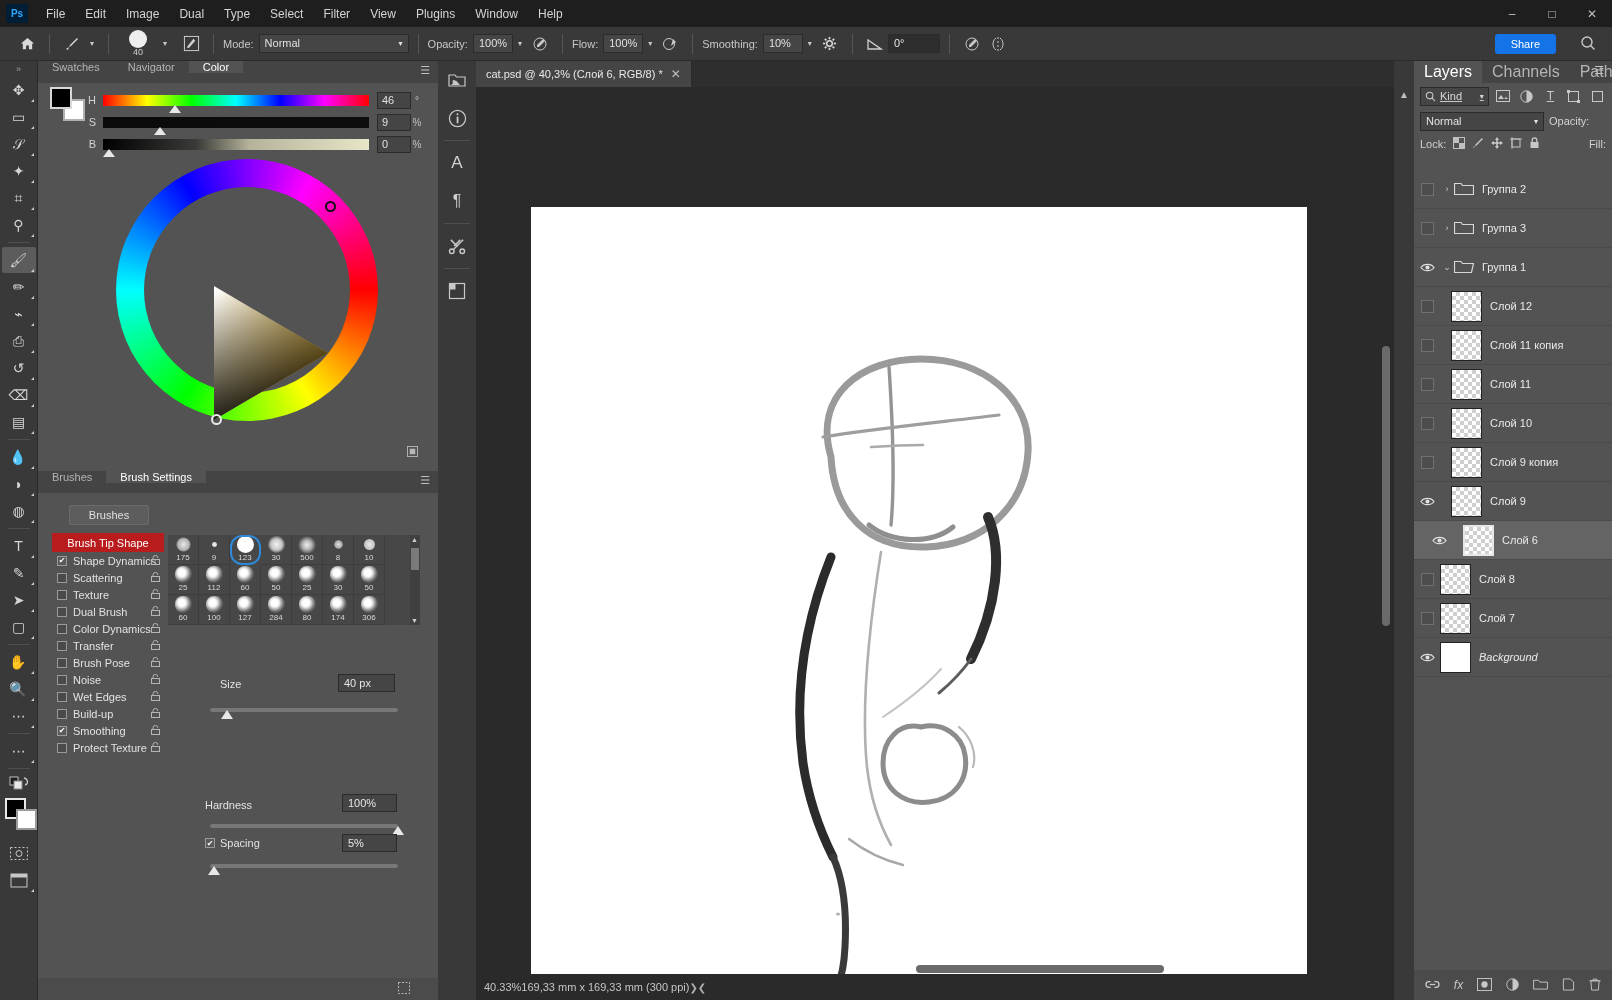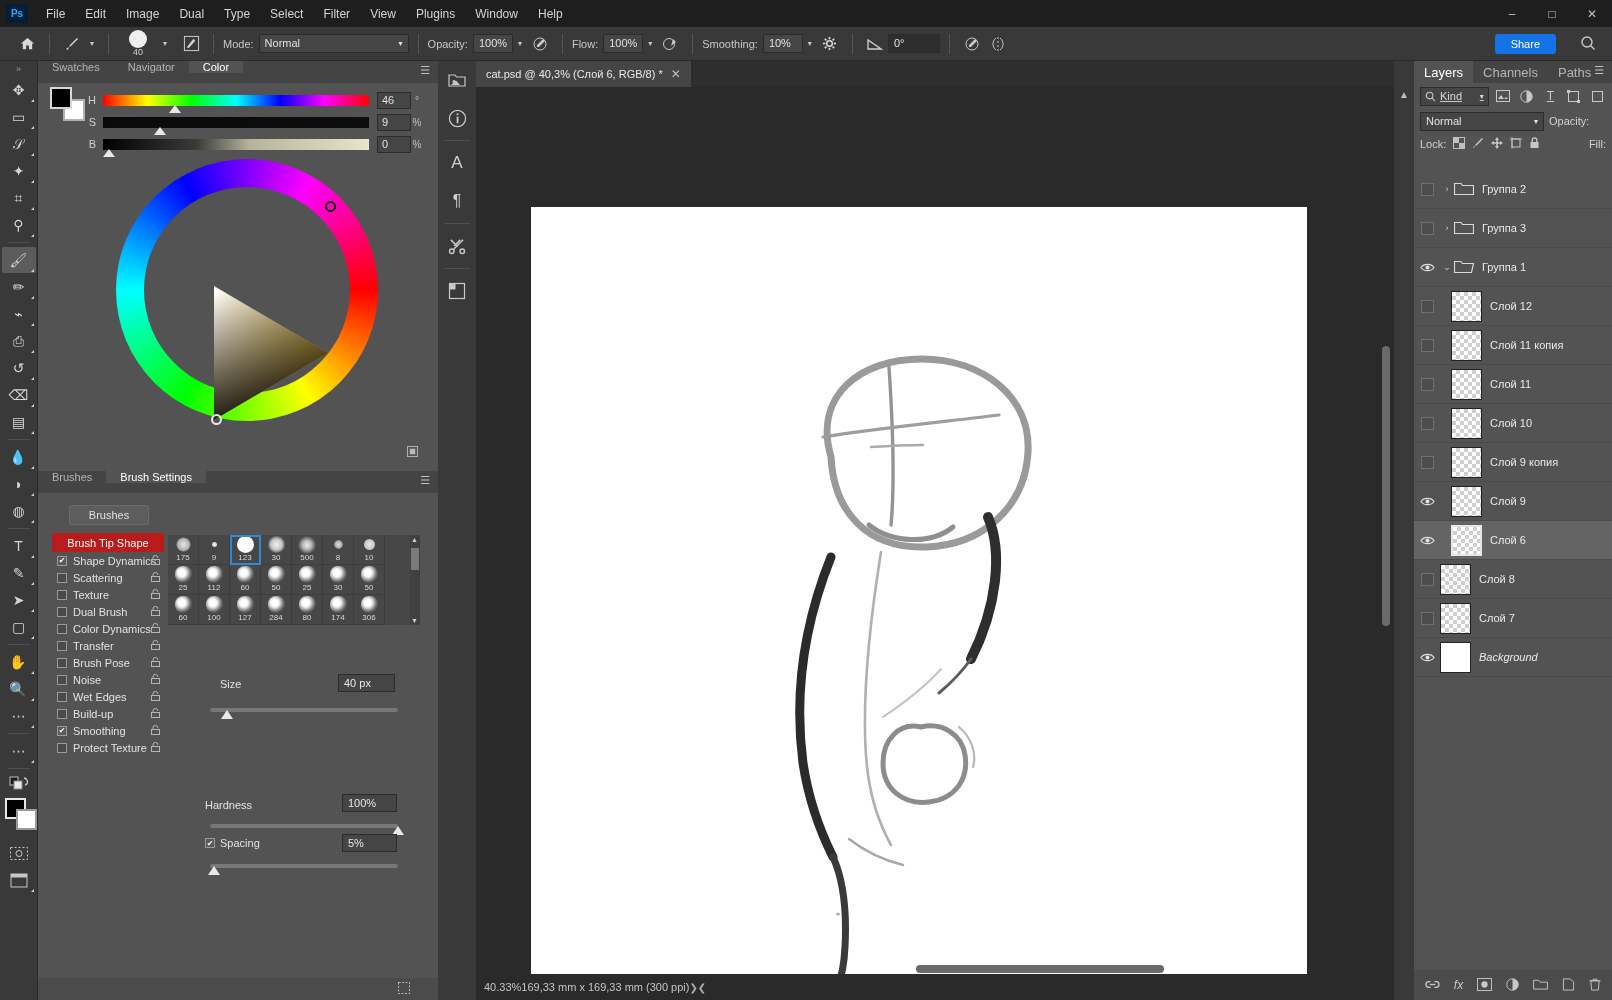--- a/index.html
+++ b/index.html
@@ -58,21 +58,21 @@
   #bs-list{position:absolute;left:14px;top:62px;width:112px;}
   .bs-head{height:19px;background:#b91c1c;color:#fff;font-size:11px;display:flex;align-items:center;justify-content:center;}
   .bs-row{height:17px;display:flex;align-items:center;position:relative;padding-left:5px;}
   .bs-cb{width:10px;height:10px;border:1px solid #9a9a9a;background:#4a4a4a;margin-right:6px;display:flex;align-items:center;justify-content:center;font-size:8px;color:#fff;}
   .bs-cb.on{background:#5a5a5a;}
   .bs-txt{font-size:11px;color:#e2e2e2;}
   .bs-lock{position:absolute;right:4px;top:3px;color:#b5b5b5;font-size:10px;}
   #presets{position:absolute;left:130px;top:64px;width:252px;height:90px;background:#474747;overflow:hidden;}
   .prow{display:flex;}
   .pcell{width:31px;height:30px;border-right:1px solid #3d3d3d;border-bottom:1px solid #3d3d3d;position:relative;display:flex;flex-direction:column;align-items:center;justify-content:flex-start;}
-  .pcell.sel{outline:2px solid #2e8ad8;outline-offset:-2px;}
+  .pcell.sel{outline:2px solid #2e8ad8;outline-offset:-2px;border-radius:12px;}
   .ptip{height:19px;display:flex;align-items:center;justify-content:center;}
   .pnum{font-size:8px;color:#d8d8d8;line-height:8px;}
   #pscroll{position:absolute;right:0;top:0;width:10px;height:90px;background:#404040;}
   #pthumb{position:absolute;right:1px;top:13px;width:8px;height:22px;background:#7a7a7a;}
   .ctl-lab{position:absolute;font-size:11px;color:#e2e2e2;}
   .ctl-box{position:absolute;height:18px;background:#454545;border:1px solid #2b2b2b;color:#e6e6e6;font-size:11px;line-height:16px;padding-left:5px;}
   .ctl-track{position:absolute;height:4px;background:#777;border-radius:2px;}
   .ctl-thumb{position:absolute;width:0;height:0;border-left:6px solid transparent;border-right:6px solid transparent;border-bottom:9px solid #e8e8e8;}
   .fcb{width:10px;height:10px;border:1px solid #9a9a9a;background:#4a4a4a;margin-right:5px;}
   #bs-bottom{position:absolute;left:0;bottom:0;width:400px;height:22px;background:#4b4b4b;}
@@ -89,31 +89,31 @@
   #paper{position:absolute;left:55px;top:120px;width:776px;height:778px;background:#fff;}
   #vscroll{position:absolute;right:4px;top:30px;width:8px;height:853px;background:#2a2a2a;}
   #vthumb{position:absolute;right:4px;top:285px;width:8px;height:280px;background:#6a6a6a;border-radius:4px;}
   #statusbar{position:absolute;left:0;bottom:0;width:918px;height:26px;background:#2a2a2a;display:flex;align-items:center;padding-left:8px;font-size:11px;color:#c5c5c5;}
   #hscroll{position:absolute;left:440px;bottom:27px;width:490px;height:8px;}
   #hthumb{position:absolute;left:440px;bottom:27px;width:248px;height:8px;background:#6a6a6a;border-radius:4px;}
   
   #layersdock{position:absolute;left:1394px;top:61px;width:218px;height:939px;background:#393939;}
   #lcollapse{position:absolute;left:0;top:0;width:20px;height:939px;background:#393939;}
   #lpanel{position:absolute;left:20px;top:0;width:198px;height:939px;background:#535353;}
-  .ltab{padding:4px 10px;display:flex;align-items:center;font-size:13px;color:#b4b4b4;}
+  .ltab{padding:4px 10px;display:flex;align-items:center;font-size:16px;color:#b4b4b4;}
   .ltab.active{background:#535353;color:#fff;}
   #lfilter{height:26px;display:flex;align-items:center;padding:0 6px;gap:6px;text-decoration:underline;}
   #kindsel{width:74px;height:19px;background:#454545;border:1px solid #2b2b2b;display:flex;align-items:center;gap:4px;padding:0 4px;font-size:11px;color:#d8d8d8;}
   .filt-ic{width:19px;height:19px;display:flex;align-items:center;justify-content:center;color:#c8c8c8;}
   #lblend{height:24px;display:flex;align-items:center;padding:0 6px;gap:5px;}
   #blendsel{width:124px;height:19px;background:#454545;border:1px solid #2b2b2b;display:flex;align-items:center;justify-content:space-between;padding:0 5px;font-size:11px;color:#e2e2e2;}
   #llock{height:22px;display:flex;align-items:center;padding:0 6px;gap:7px;font-size:11px;color:#d0d0d0;}
   #layerlist{position:absolute;left:0;top:109px;width:198px;height:795px;}
   .lrow{height:39px;display:flex;align-items:center;border-bottom:1px solid #4a4a4a;position:relative;}
-  .lrow.sel{background:#646464;}
+  .lrow.sel{background:#646464;padding-left:12px;}
   .leye{width:26px;height:39px;display:flex;align-items:center;justify-content:center;color:#d8d8d8;}
   .larrow{width:14px;display:flex;align-items:center;justify-content:center;color:#c8c8c8;font-size:9px;}
   .lthumb{width:31px;height:31px;border:1px solid #222;margin-right:8px;background-color:#fff;background-image:linear-gradient(45deg,#cfcfcf 25%,transparent 25%),linear-gradient(-45deg,#cfcfcf 25%,transparent 25%),linear-gradient(45deg,transparent 75%,#cfcfcf 75%),linear-gradient(-45deg,transparent 75%,#cfcfcf 75%);background-size:8px 8px;background-position:0 0,0 4px,4px -4px,-4px 0px;}
   .lthumb.sel{border:2px solid #e6e6e6;}
   .lthumb.white{background-image:none;background:#fff;}
   .lname{font-size:11px;color:#eaeaea;}
   .lname.it{font-style:italic;}
   #lbottom{position:absolute;left:0;bottom:0;width:198px;height:30px;background:#4b4b4b;display:flex;align-items:center;justify-content:center;gap:14px;color:#d2d2d2;}
 </style>
 </head>

